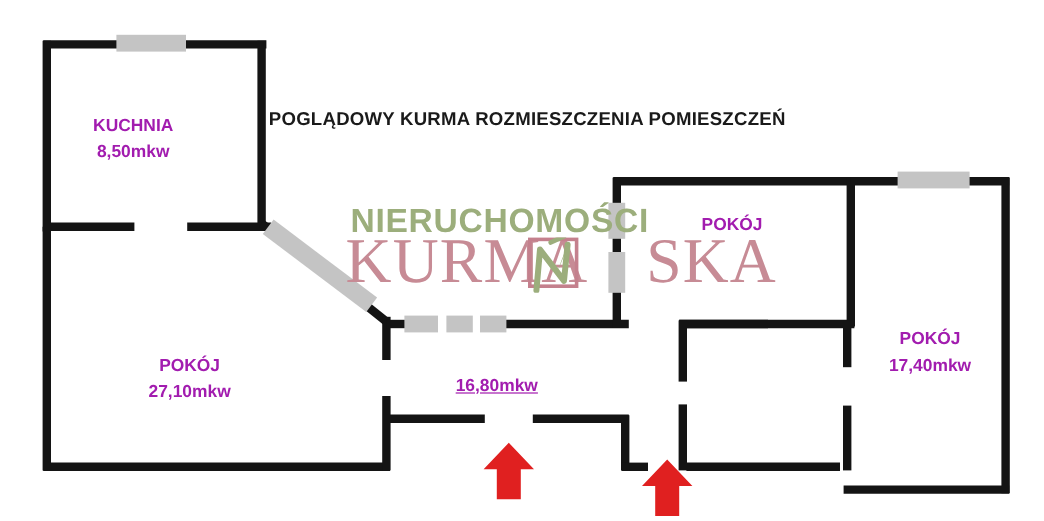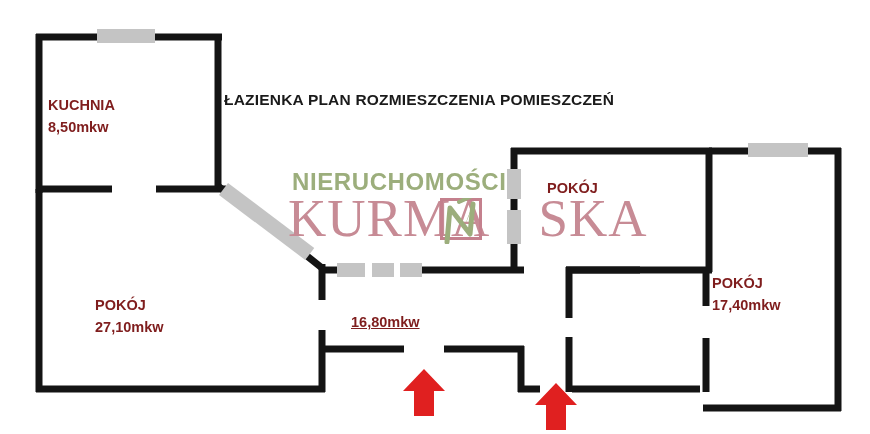--- a/index.html
+++ b/index.html
@@ -31,39 +31,40 @@
     font-size: 15.5px;
     font-weight: bold;
     letter-spacing: 0.2px;
     color: #1a1a1a;
     white-space: nowrap;
   }
   .room-label {
     position: absolute;
     font-size: 14.5px;
     font-weight: bold;
-    color: #7f1d1d;
-    white-space: nowrap;
+    color: #a21caf;
+    white-space: nowrap;
+    text-align: center;
     line-height: 1.55;
   }
   .room-label .room-name { display: block; }
   .room-label .room-area { display: block; }
   
   #logo {
     position: absolute;
     left: 288px;
     top: 168px;
     width: 292px;
     height: 86px;
   }
   #logo-top {
     position: absolute;
     left: 4px;
     top: 0px;
-    font-size: 24px;
+    font-size: 28px;
     font-weight: bold;
     letter-spacing: 0.6px;
     color: #9cae7c;
     white-space: nowrap;
   }
   #logo-main {
     position: absolute;
     left: 0px;
     top: 20px;
     font-family: "Liberation Serif", serif;
@@ -155,21 +156,21 @@
 
       <rect x="228" y="183" width="108" height="15" fill="#c4c4c4" transform="rotate(37 228 183)"></rect>
     </g>
 
     <g>
       <polygon fill="#e02020" points="424,369 445,391 434,391 434,416 414,416 414,391 403,391"></polygon>
       <polygon fill="#e02020" points="556,383 577,405 566,405 566,430 546,430 546,405 535,405"></polygon>
     </g>
   </svg>
 
-  <div class="plan-title">ŁAZIENKA PLAN ROZMIESZCZENIA POMIESZCZEŃ</div>
+  <div class="plan-title">POGLĄDOWY KURMA ROZMIESZCZENIA POMIESZCZEŃ</div>
 
   <div class="room-label" style="left:48px; top:94px; width:126px;">
     <span class="room-name">KUCHNIA</span>
     <span class="room-area">8,50mkw</span>
   </div>
 
   <div class="room-label" style="left:95px; top:294px; width:126px;">
     <span class="room-name">POKÓJ</span>
     <span class="room-area">27,10mkw</span>
   </div>

